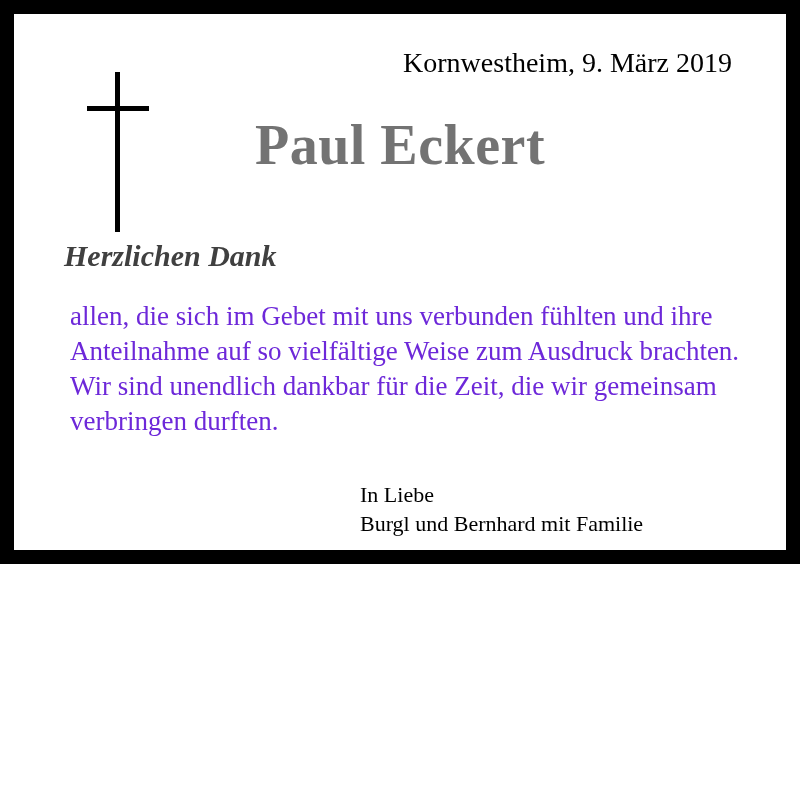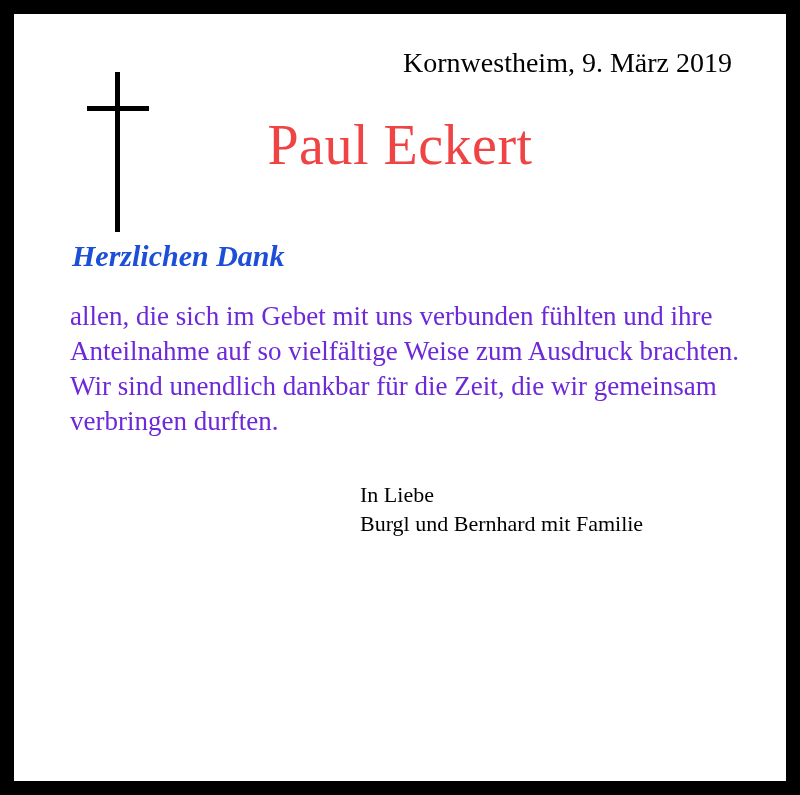--- a/index.html
+++ b/index.html
@@ -2,21 +2,21 @@
 <html><head>
 <meta charset="utf-8">
 <style>
   html, body {
     margin: 0;
     padding: 0;
     background: #ffffff;
   }
   .page {
     width: 800px;
-    height: 795px;
+    height: 564px;
     box-sizing: border-box;
     background: #000000;
     padding: 14px;
     font-family: "Liberation Serif", serif;
   }
   .inner {
     width: 100%;
     height: 100%;
     box-sizing: border-box;
     background: #ffffff;
@@ -52,28 +52,29 @@
     width: 62px;
     height: 5px;
     background: #000;
   }
   .name {
     text-align: center;
     font-size: 56px;
     letter-spacing: 0.5px;
     margin: 34px 0 0 0;
     line-height: 1.15;
-    color: #ef4444;
+    color: #737373;
+    font-weight: bold;
   }
   .thanks-heading {
     font-size: 30px;
     font-weight: bold;
     font-style: italic;
-    margin: 62px 0 0 12px;
-    color: #1d4ed8;
+    margin: 62px 0 0 4px;
+    color: #404040;
   }
   .body-text {
     font-size: 27px;
     line-height: 1.30;
     margin: 26px 0 0 10px;
     color: #6d28d9;
     max-width: 700px;
   }
   .body-text p {
     margin: 0;

